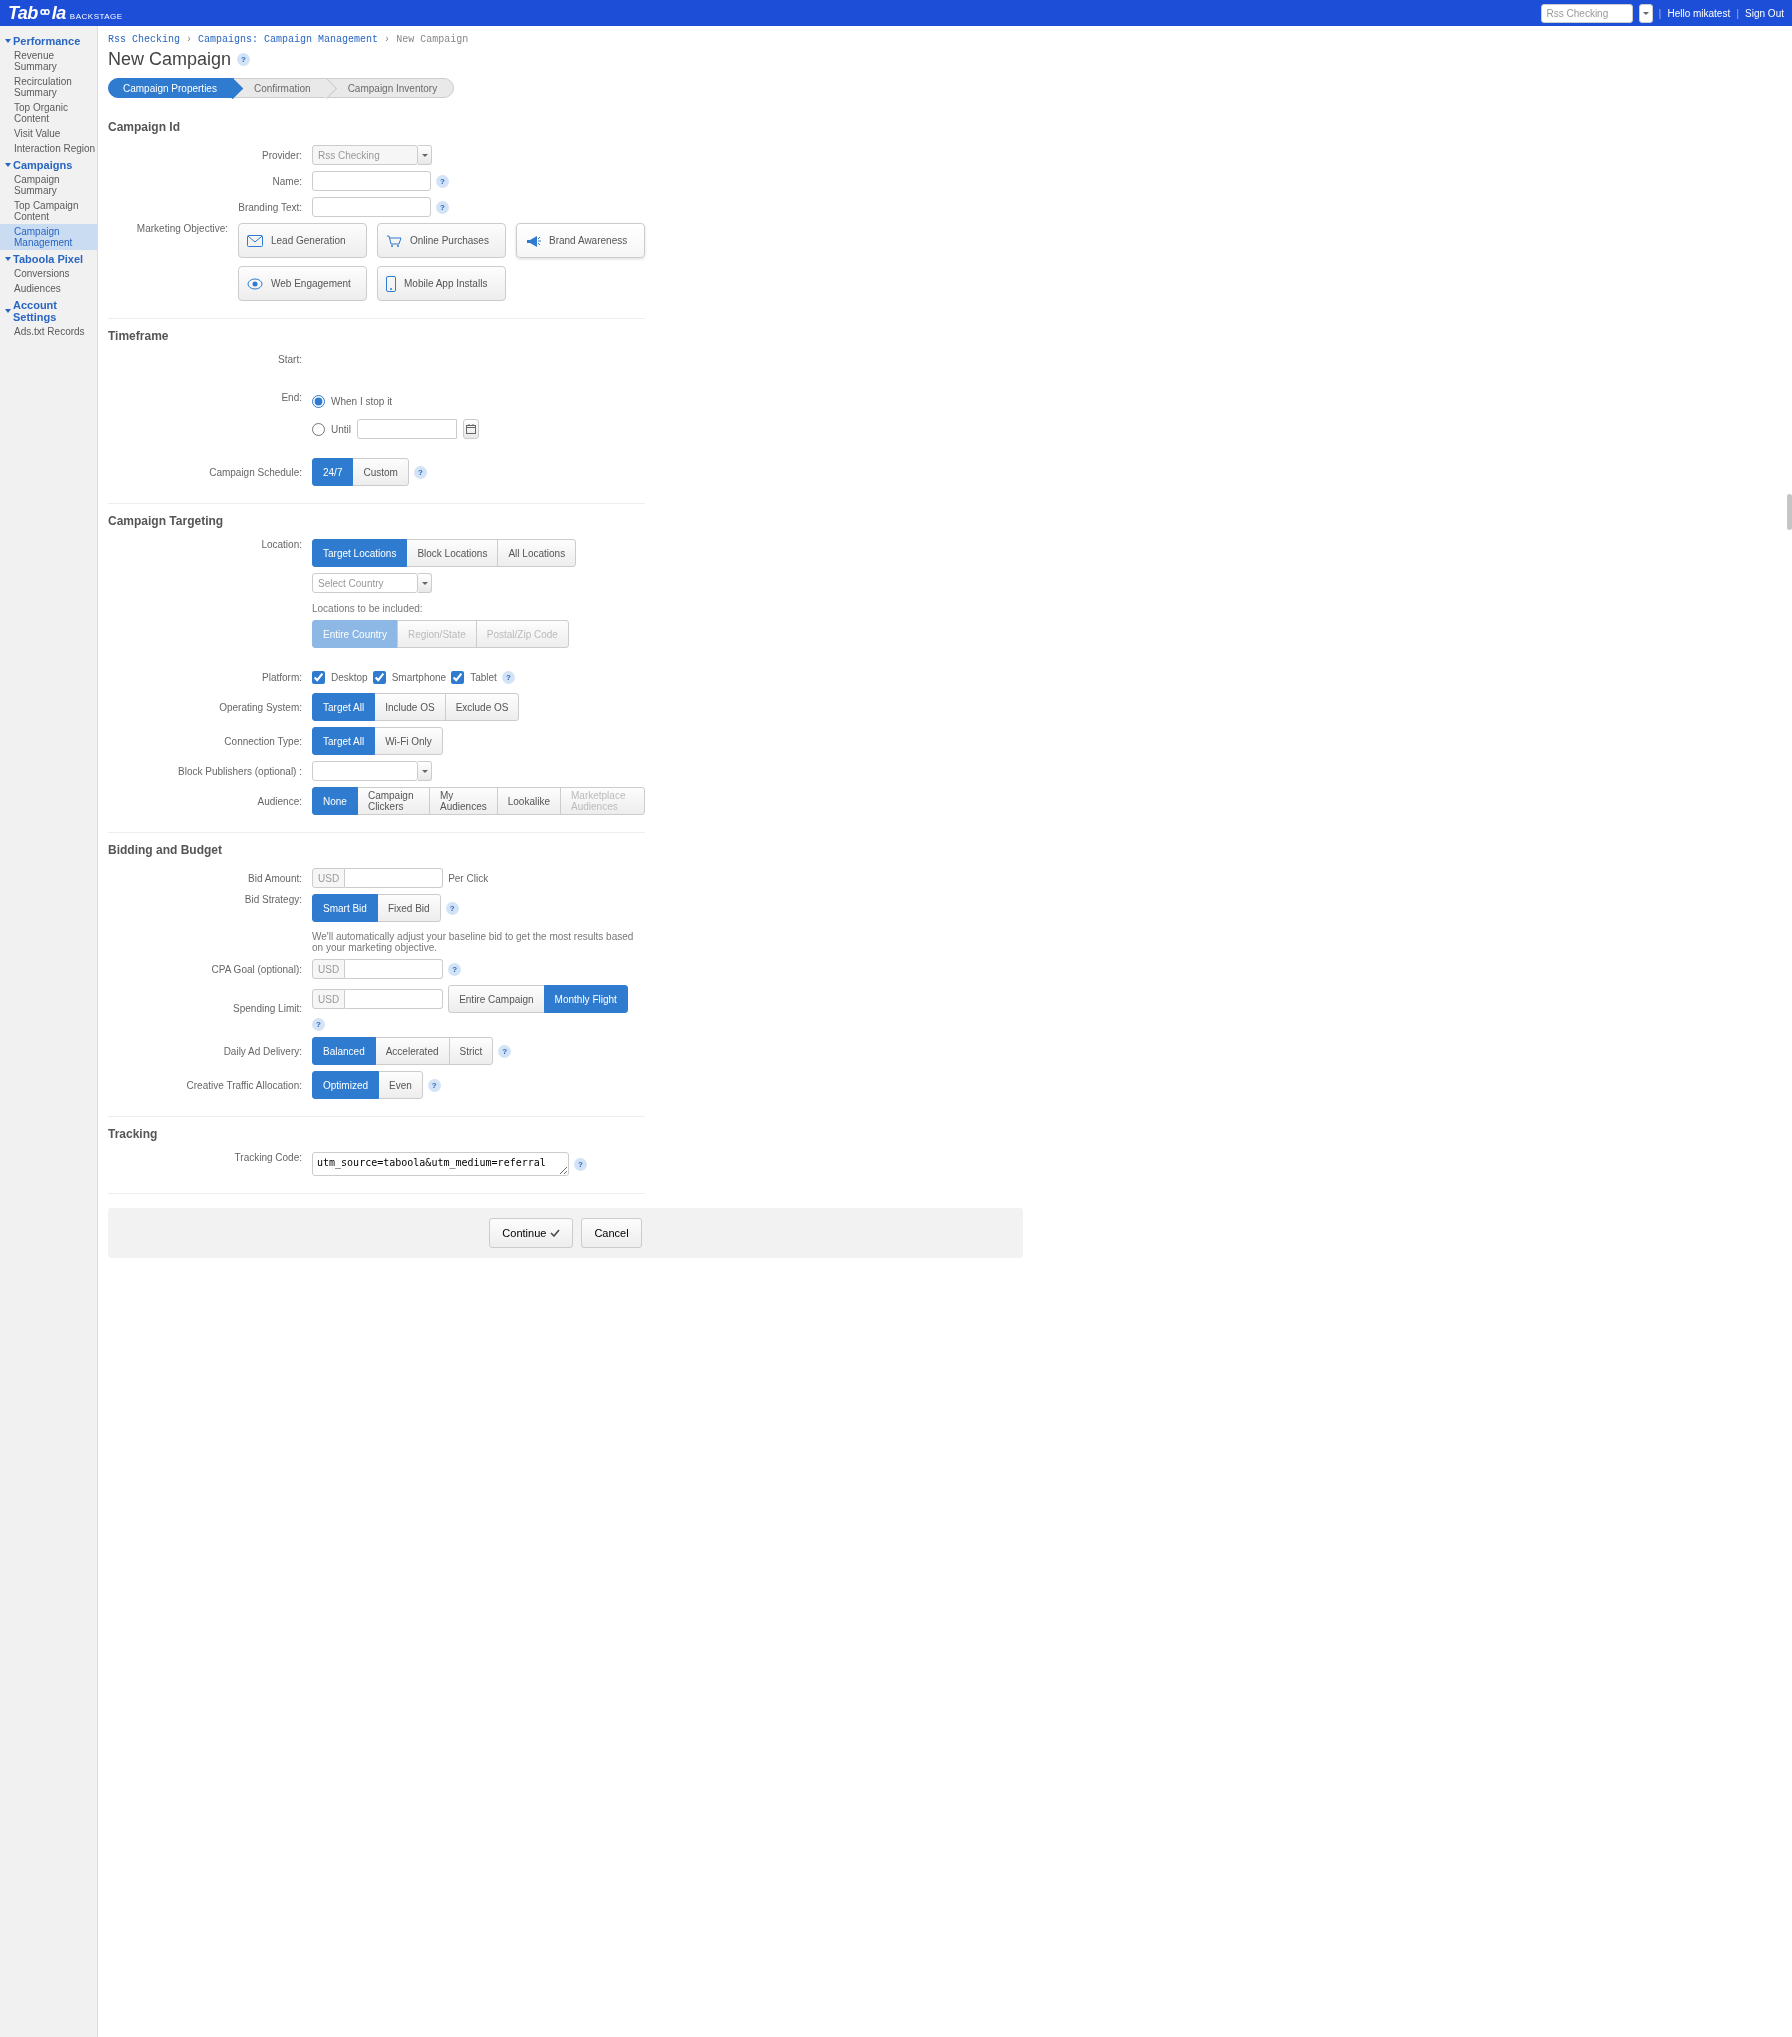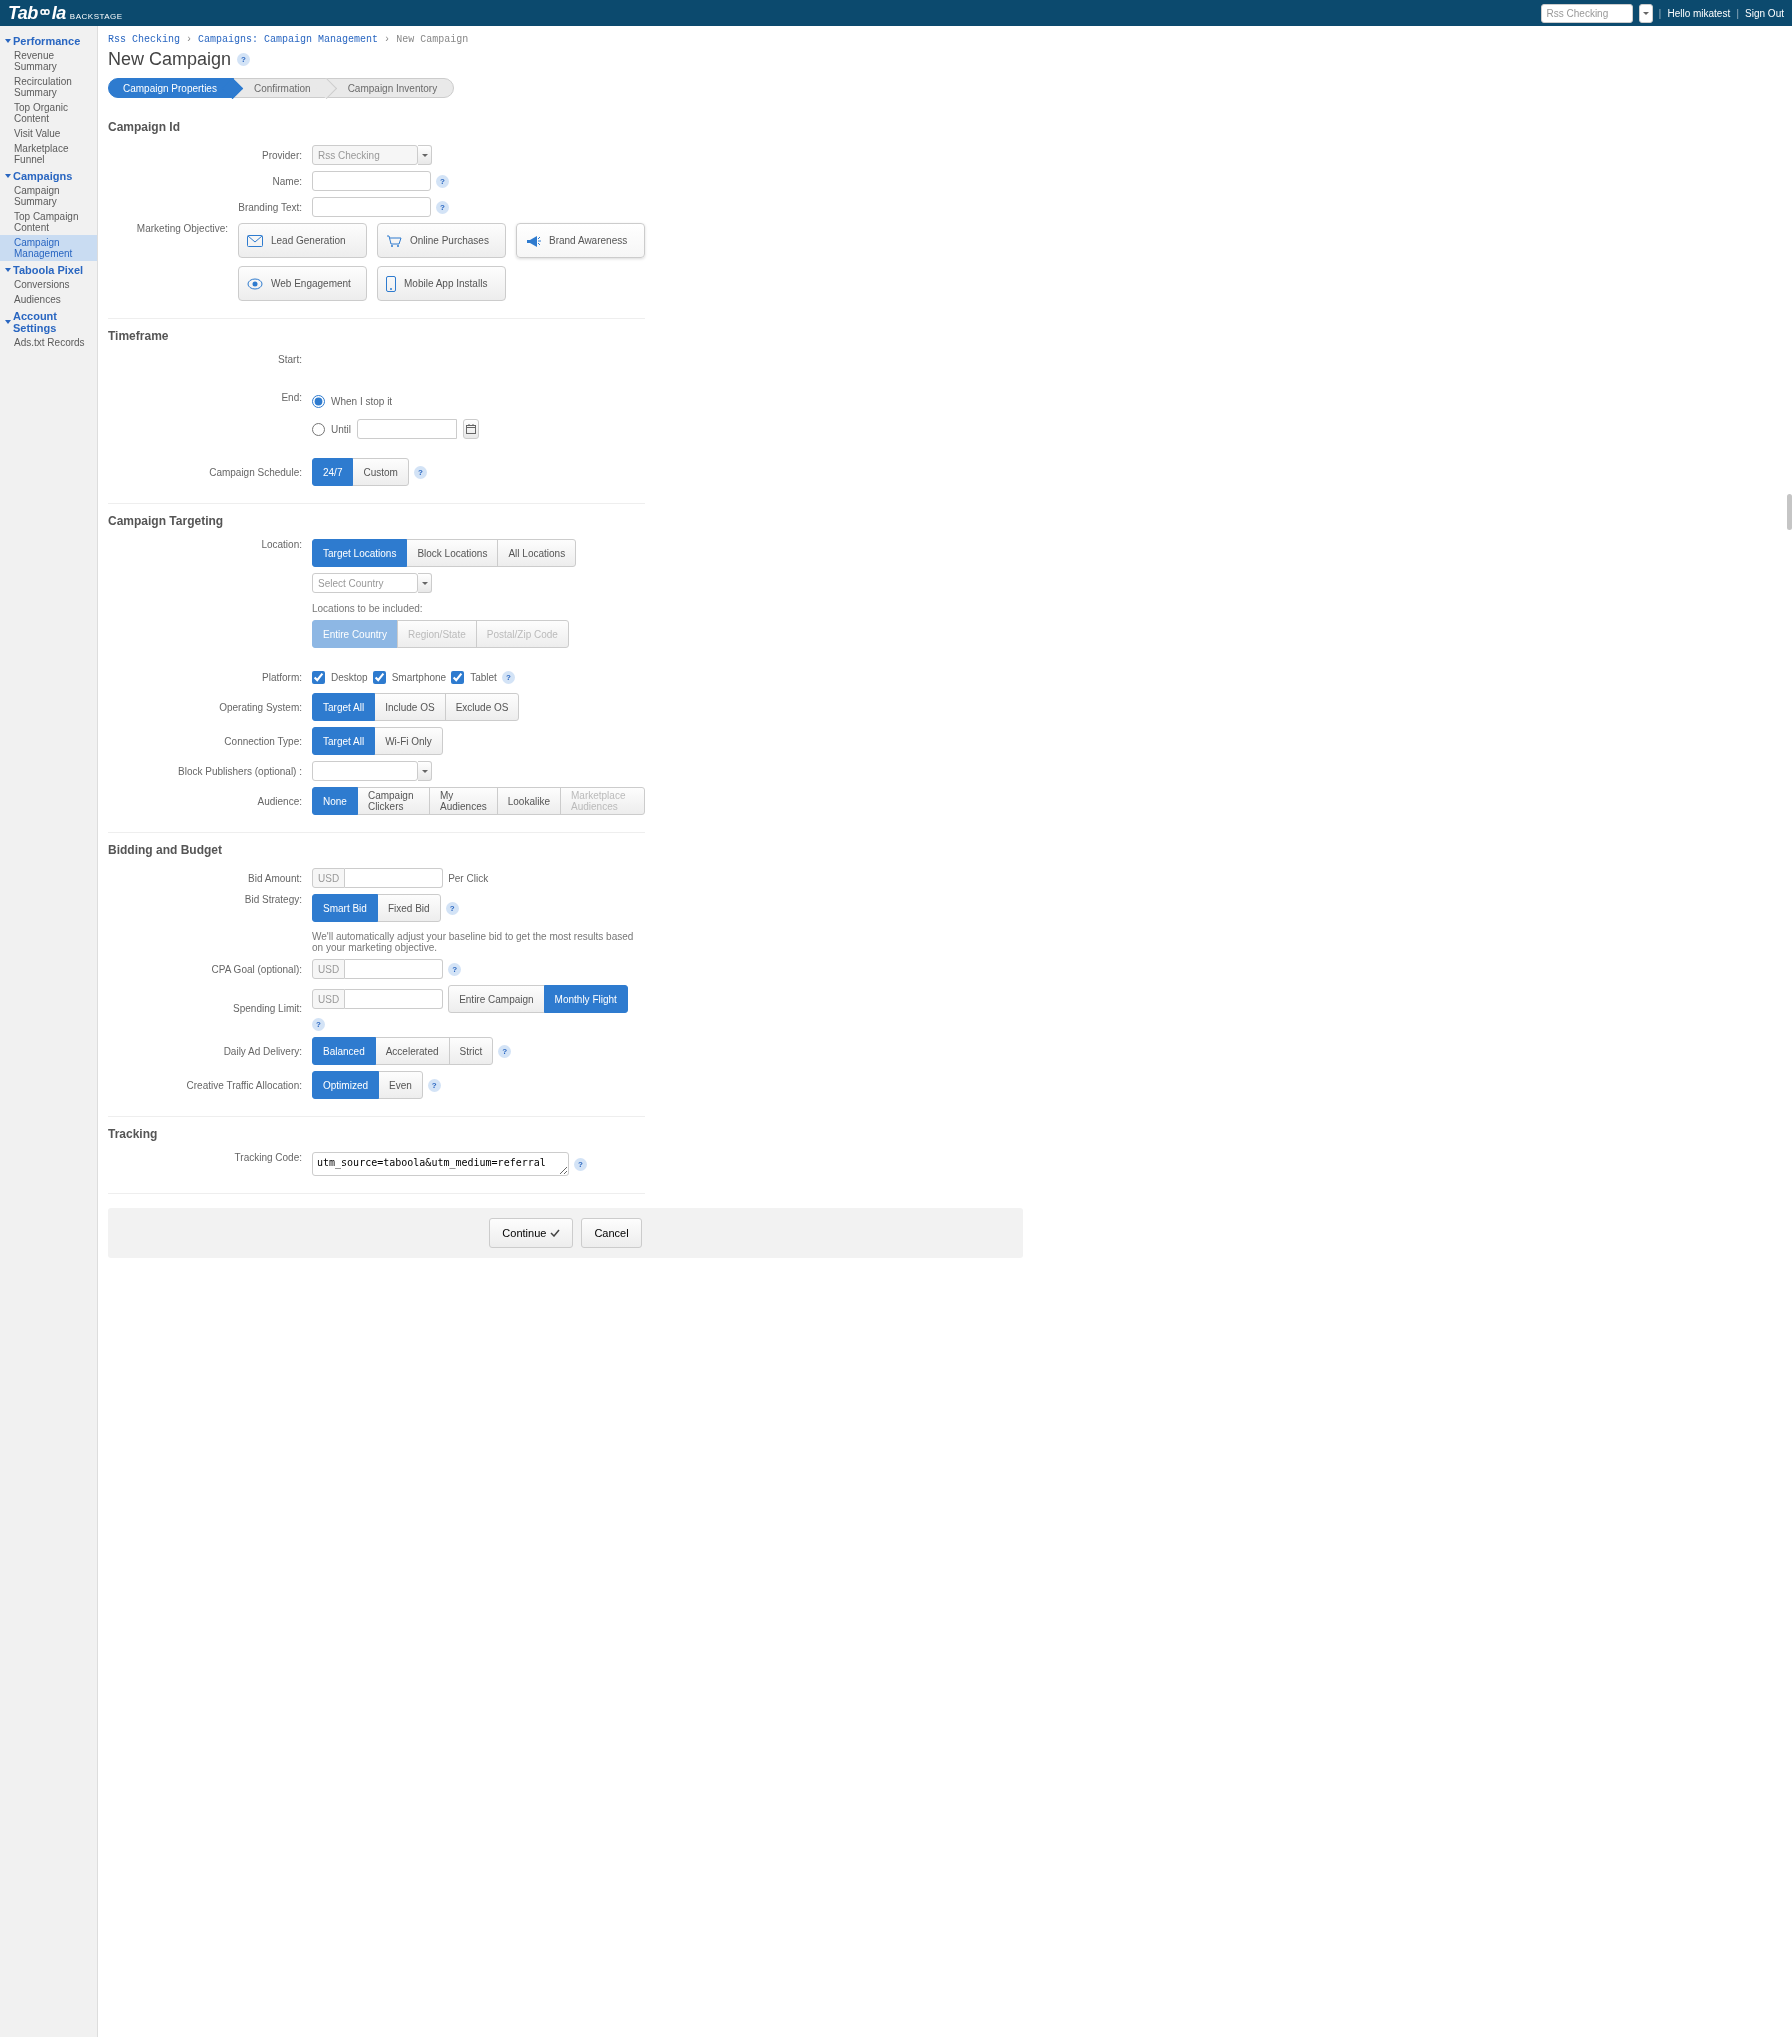--- a/index.html
+++ b/index.html
@@ -1,17 +1,17 @@
 <!DOCTYPE html>
 <html><head>
 <meta charset="utf-8">
 <style>
 * { box-sizing: border-box; margin: 0; padding: 0; }
 body { font-family: Arial, sans-serif; font-size: 11px; color: #333; background: #fff; }
-.header { background: #0c4a6e; height: 26px; display: flex; align-items: center; padding: 0 8px; color: #fff; }
+.header { background: #1d4ed8; height: 26px; display: flex; align-items: center; padding: 0 8px; color: #fff; }
 .logo { font-size: 18px; font-weight: bold; font-style: italic; letter-spacing: -0.5px; }
 .logo-sub { font-size: 8px; margin-left: 4px; letter-spacing: 0.5px; }
 .header-right { margin-left: auto; display: flex; align-items: center; gap: 6px; }
 .account-select { background: #fff; border: 1px solid #ccc; border-radius: 3px; height: 19px; width: 92px; display: flex; align-items: center; padding: 0 5px; color: #999; font-size: 10px; }
 .account-dd { background: #fff; border: 1px solid #ccc; border-radius: 3px; height: 19px; width: 14px; display:flex;align-items:center;justify-content:center; }
 .caret-down { width:0;height:0;border-left:3px solid transparent;border-right:3px solid transparent;border-top:3px solid #666; }
 .header-link { color: #fff; font-size: 10px; text-decoration: none; }
 .header-sep { color: rgba(255,255,255,0.5); }
 
 .main { display: flex; min-height: calc(100vh - 26px); }
@@ -108,21 +108,21 @@
 <div class="main">
   <div class="sidebar">
     <div class="side-section">
         <span class="side-caret"></span>
         <span>Performance</span>
       </div>
     <div class="side-item">Revenue Summary</div>
     <div class="side-item">Recirculation Summary</div>
     <div class="side-item">Top Organic Content</div>
     <div class="side-item">Visit Value</div>
-    <div class="side-item">Marketplace Funnel</div>
+    <div class="side-item">Interaction Region</div>
 
     <div class="side-section">
         <span class="side-caret"></span>
         <span>Campaigns</span>
       </div>
     <div class="side-item">Campaign Summary</div>
     <div class="side-item">Top Campaign Content</div>
     <div class="side-item active">Campaign Management</div>
 
     <div class="side-section">

